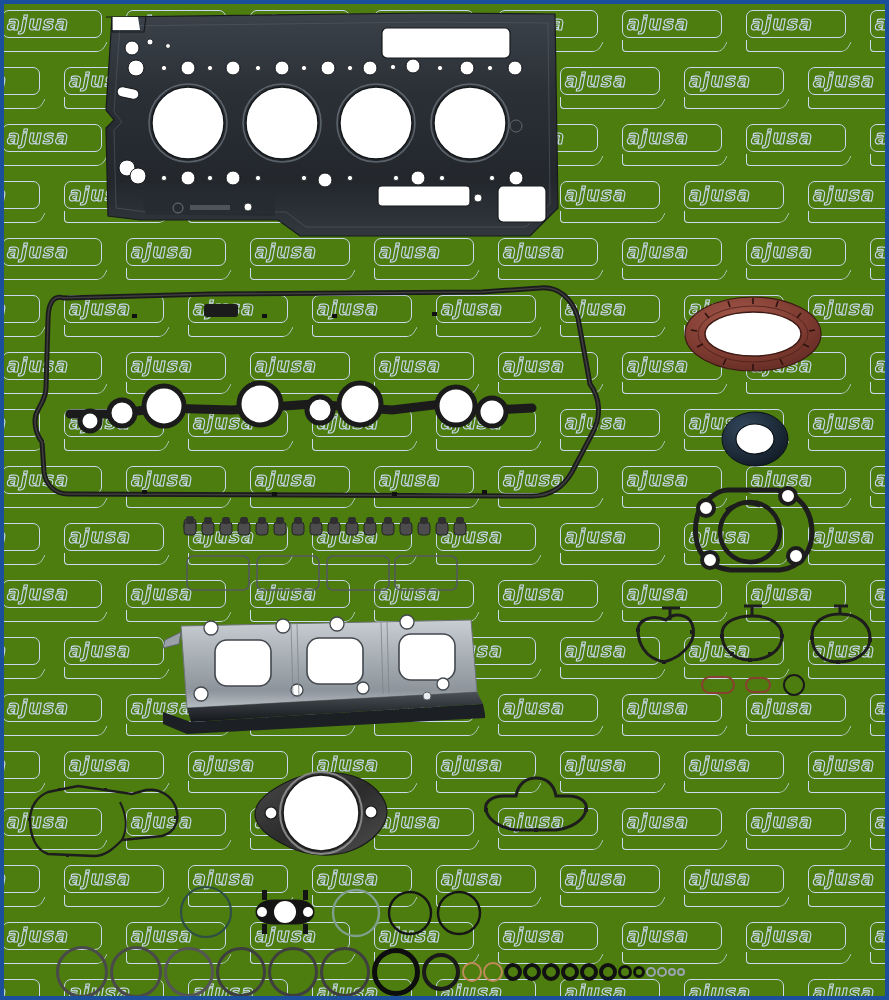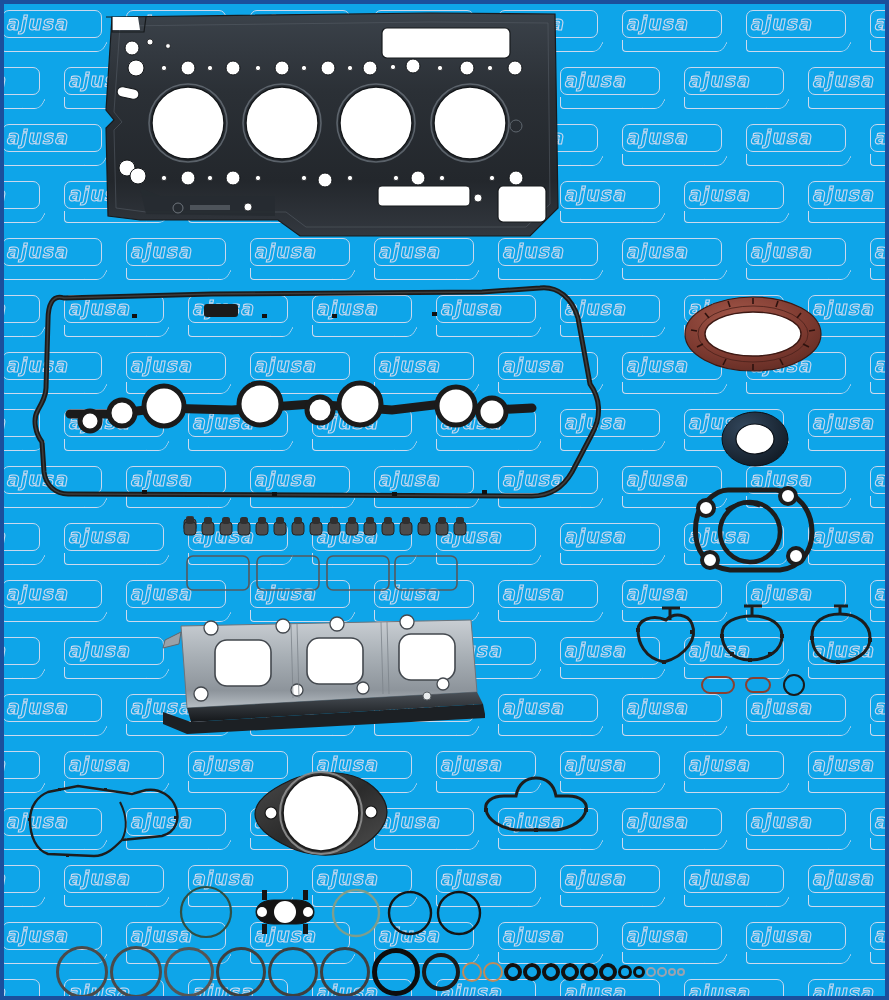--- a/index.html
+++ b/index.html
@@ -1,18 +1,18 @@
 <!DOCTYPE html>
 <html><head>
 <meta charset="utf-8">
 <style>
   html,body{margin:0;padding:0;background:#fff;}
   body{width:889px;height:1000px;overflow:hidden;font-family:"Liberation Sans",sans-serif;}
 
-  #stage{position:relative;width:889px;height:1000px;background:#0ea5e9;box-sizing:border-box;}
+  #stage{position:relative;width:889px;height:1000px;background:#4d7c0f;box-sizing:border-box;}
 
   
   #frame{position:absolute;inset:0;border:4px solid #1b4f9c;box-sizing:border-box;pointer-events:none;z-index:50;}
 
   
   #watermark{position:absolute;inset:4px;overflow:hidden;z-index:0;}
   .wm-row{position:absolute;white-space:nowrap;height:57px;}
   .wm{position:relative;display:inline-block;width:124px;height:57px;margin:0;vertical-align:top;}
   .wm .box{
     position:absolute;left:8px;top:6px;width:98px;height:26px;

